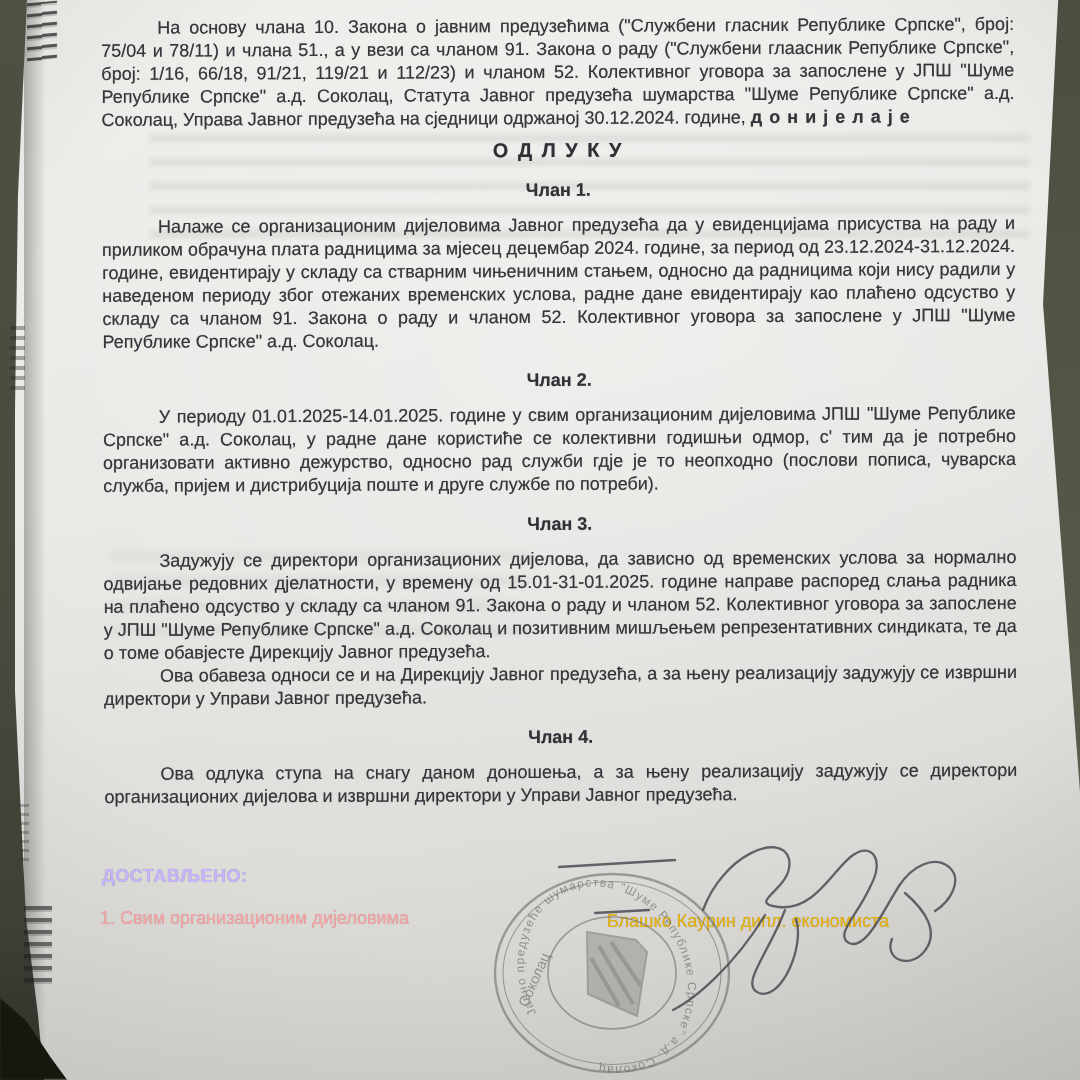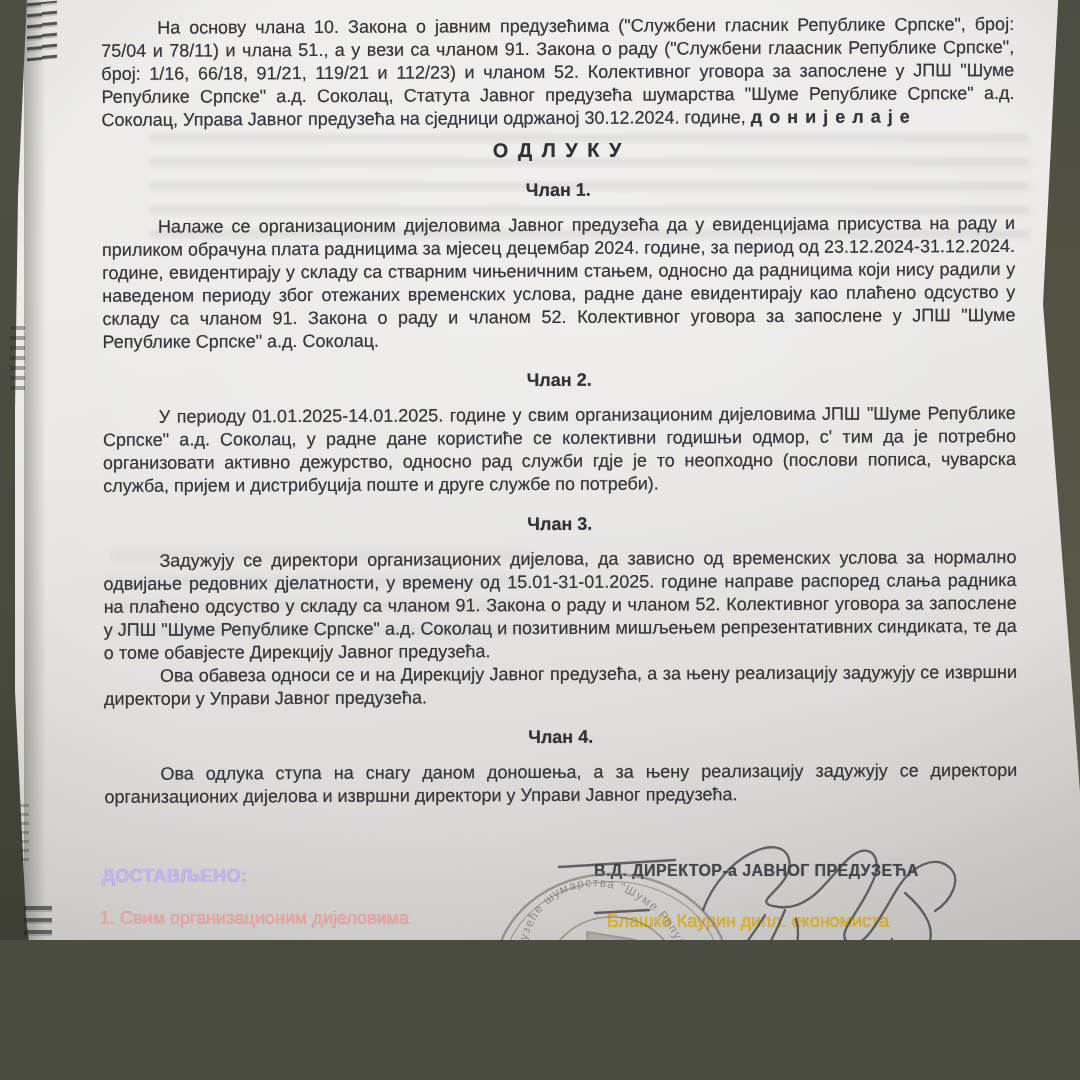--- a/index.html
+++ b/index.html
@@ -1,21 +1,21 @@
 <!DOCTYPE html>
 <html><head>
 <meta charset="utf-8">
 <style>
   html,body{margin:0;padding:0;}
   body{
     width:1080px;height:1080px;overflow:hidden;
     background:#4b4c40;
     font-family:"Liberation Sans",sans-serif;
   }
-  .scene{position:relative;width:1080px;height:940px;overflow:hidden;}
+  .scene{position:relative;width:1080px;height:1080px;overflow:hidden;}
 
   
   .paper{
     position:absolute;inset:0;z-index:1;
     background:
       radial-gradient(120% 90% at 55% 30%, rgba(255,255,255,.30), rgba(0,0,0,0) 62%),
       linear-gradient(167deg,#eeedea 0%,#e8e7e4 40%,#dddcd9 72%,#cbcac7 100%);
   }
   .vignette{
     position:absolute;inset:0;z-index:2;pointer-events:none;
@@ -151,21 +151,20 @@
 
     <h2 class="article-heading">Члан 4.</h2>
     <p class="para mt">Ова одлука ступа на снагу даном доношења, а за њену реализацију задужују се директори организационих дијелова и извршни директори у Управи Јавног предузећа.</p>
   </div>
 
   <div class="delivered-heading">ДОСТАВЉЕНО:</div>
   <div class="delivered-list">
     <div>1. Свим организационим дијеловима</div>
   </div>
 
-  <div class="sig-title">В.Д. ДИРЕКТОР-а ЈАВНОГ ПРЕДУЗЕЋА</div>
   <div class="sig-name">Блашко Каурин дипл. економиста</div>
 
   <svg class="stamp-svg" width="252" height="214" viewBox="0 0 252 214">
     <g opacity="0.58" stroke="#6b6b66" fill="none">
       <ellipse cx="125" cy="107" rx="117" ry="99" stroke-width="2.4"></ellipse>
       <ellipse cx="125" cy="107" rx="109" ry="91.5" stroke-width="1.1"></ellipse>
       <ellipse cx="125" cy="107" rx="64" ry="56" stroke-width="1.6"></ellipse>
     </g>
     <g opacity="0.62">
       <path id="ringPath" d="M125,21.5 a 93,78.5 0 1,1 -0.1,0" fill="none" transform="rotate(-118 125 107)"></path>

